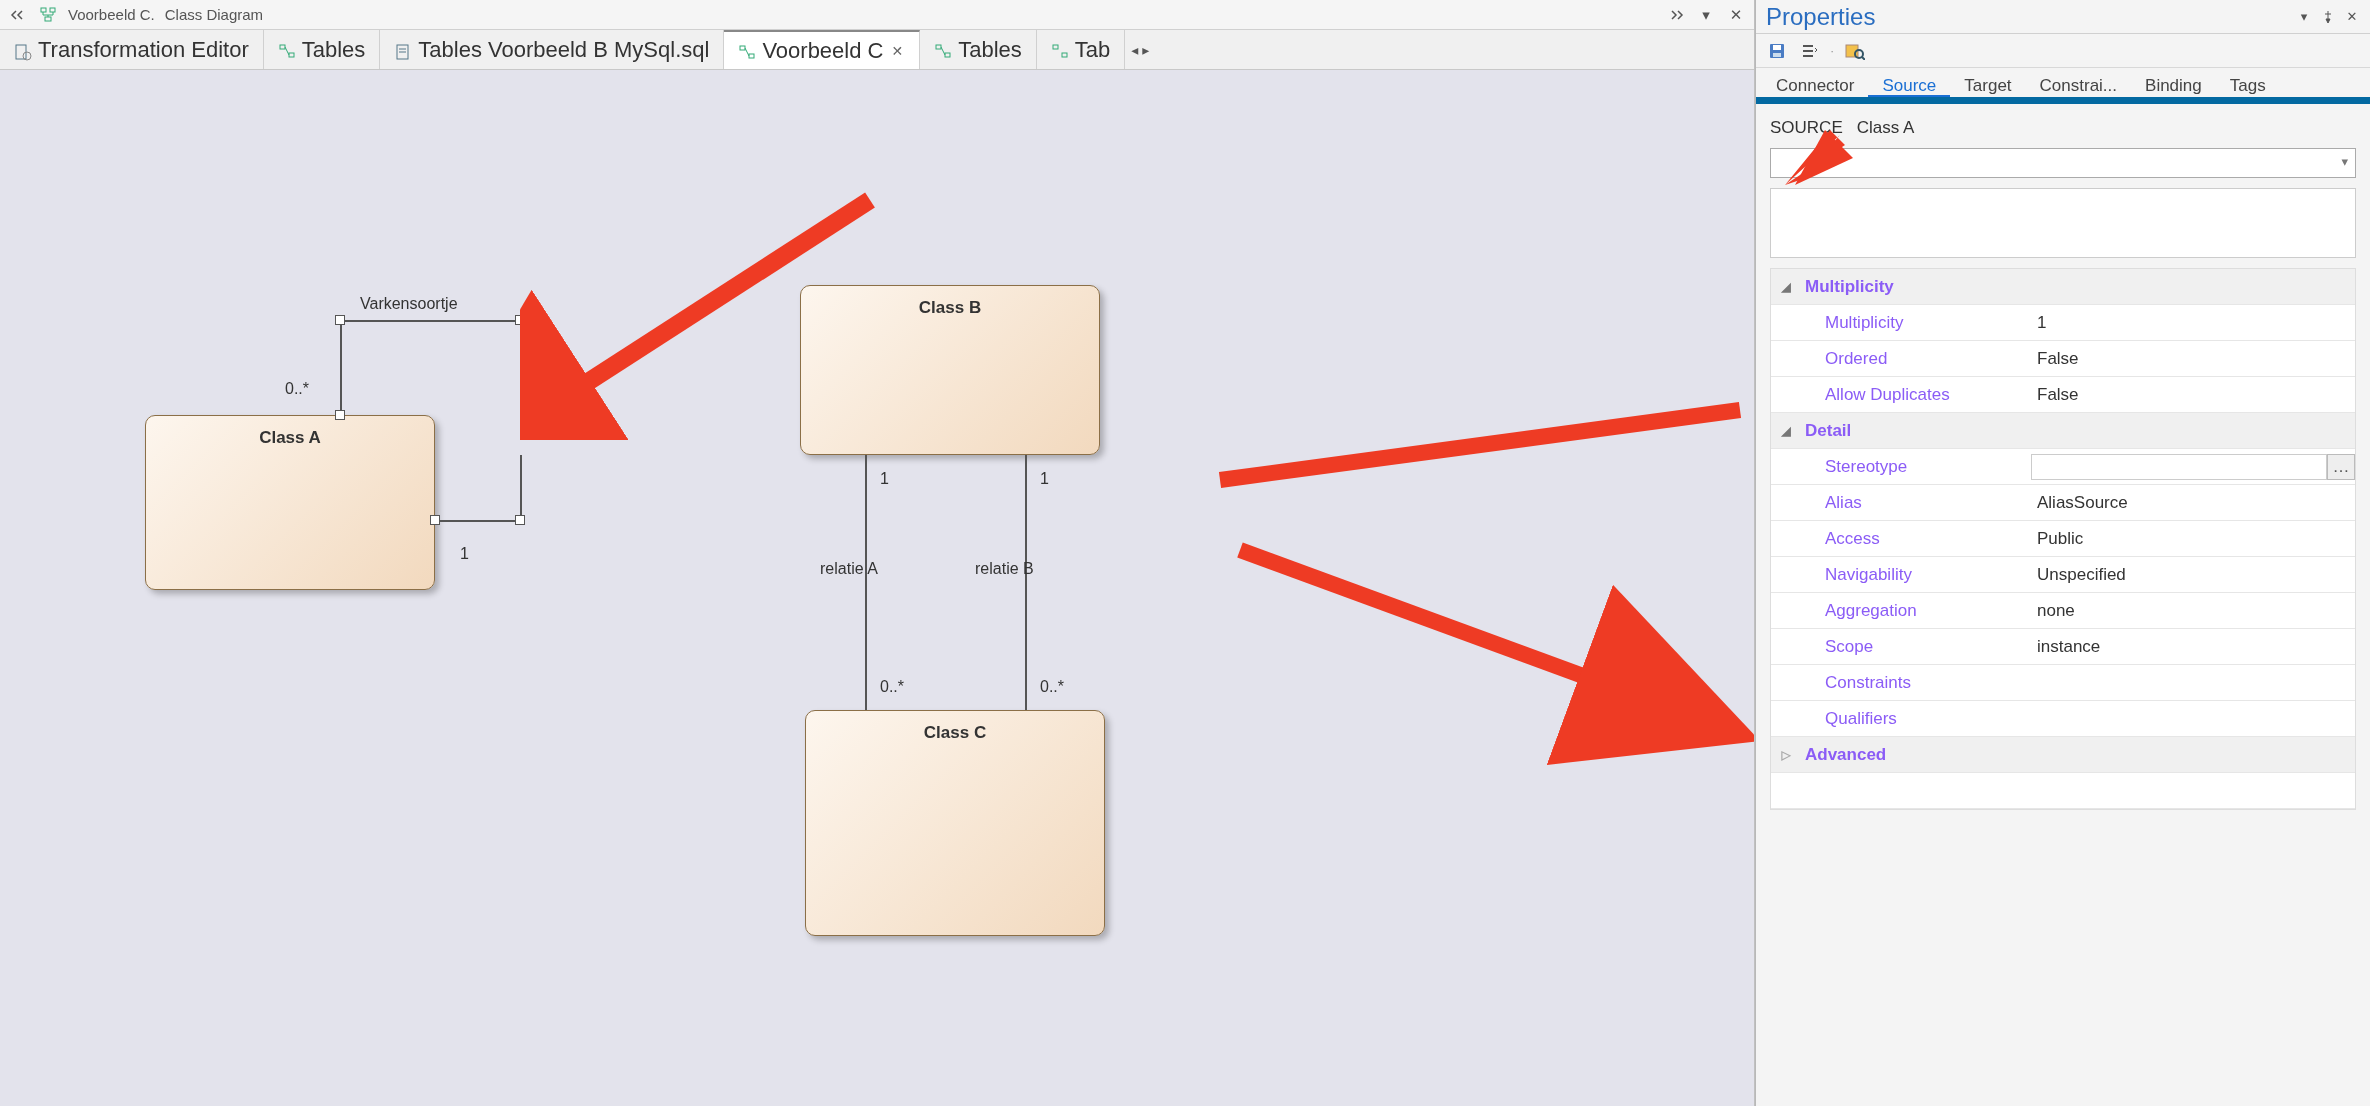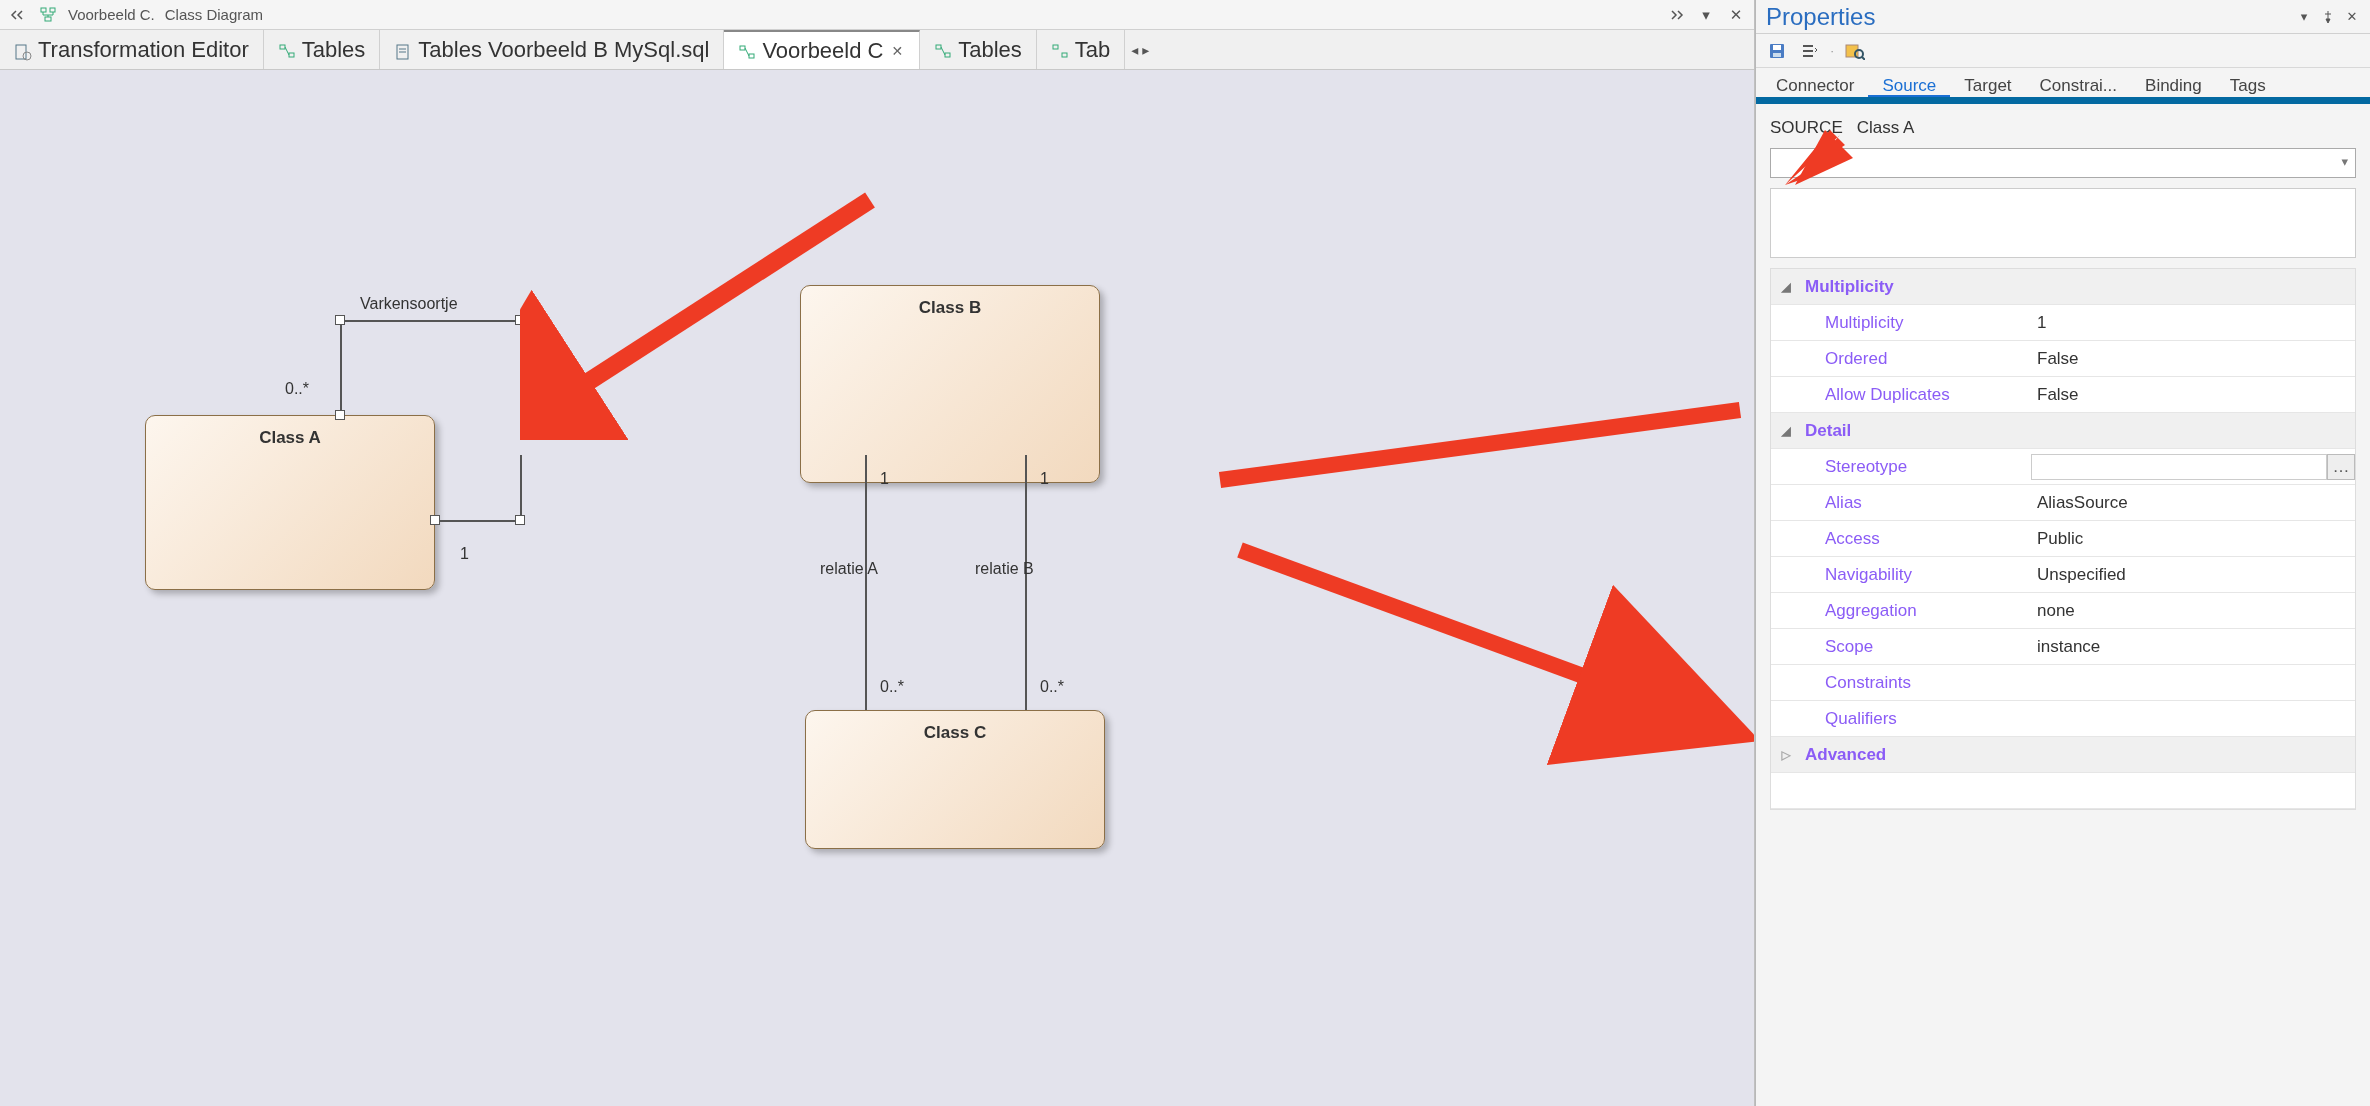--- a/index.html
+++ b/index.html
@@ -253,25 +253,25 @@
       <span>▸</span>
     </div>
   </div>
 
   <div class="canvas">
 
     <div class="uml-class" style="left:145px;top:345px;width:290px;height:175px;">
       <span>Class A</span>
     </div>
 
-    <div class="uml-class" style="left:800px;top:215px;width:300px;height:198px;">
+    <div class="uml-class" style="left:800px;top:215px;width:300px;height:170px;">
       <span>Class B</span>
     </div>
 
-    <div class="uml-class" style="left:805px;top:640px;width:300px;height:139px;">
+    <div class="uml-class" style="left:805px;top:640px;width:300px;height:226px;">
       <span>Class C</span>
     </div>
 
     <div class="conn-line" style="left:520px; top:250px; width:2px; height:95px;"></div>
     <div class="conn-line" style="left:340px; top:250px; width:182px; height:2px;"></div>
     <div class="conn-line" style="left:340px; top:250px; width:2px; height:95px;"></div>
     <div class="conn-line" style="left:435px; top:450px; width:86px; height:2px;"></div>
     <div class="conn-line" style="left:520px; top:385px; width:2px; height:67px;"></div>
 
     <div class="sel-handle" style="left:335px;top:245px;"></div>

